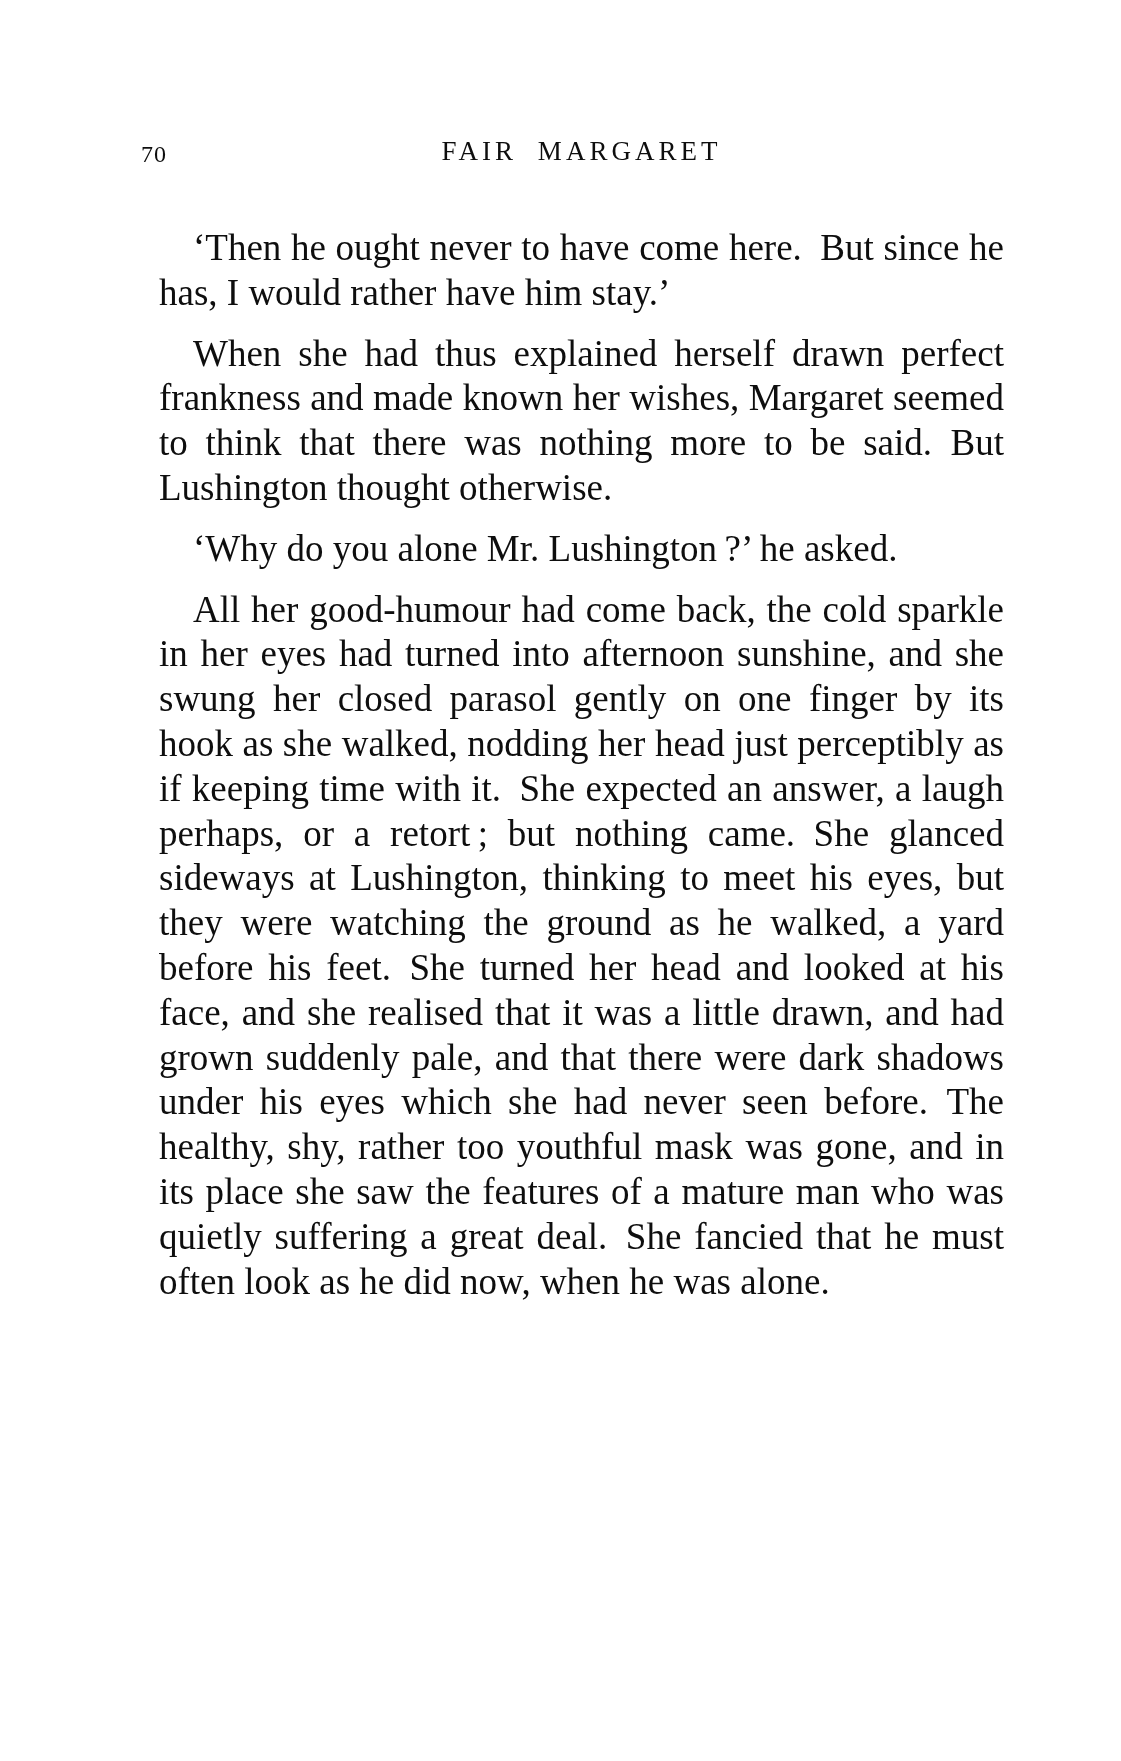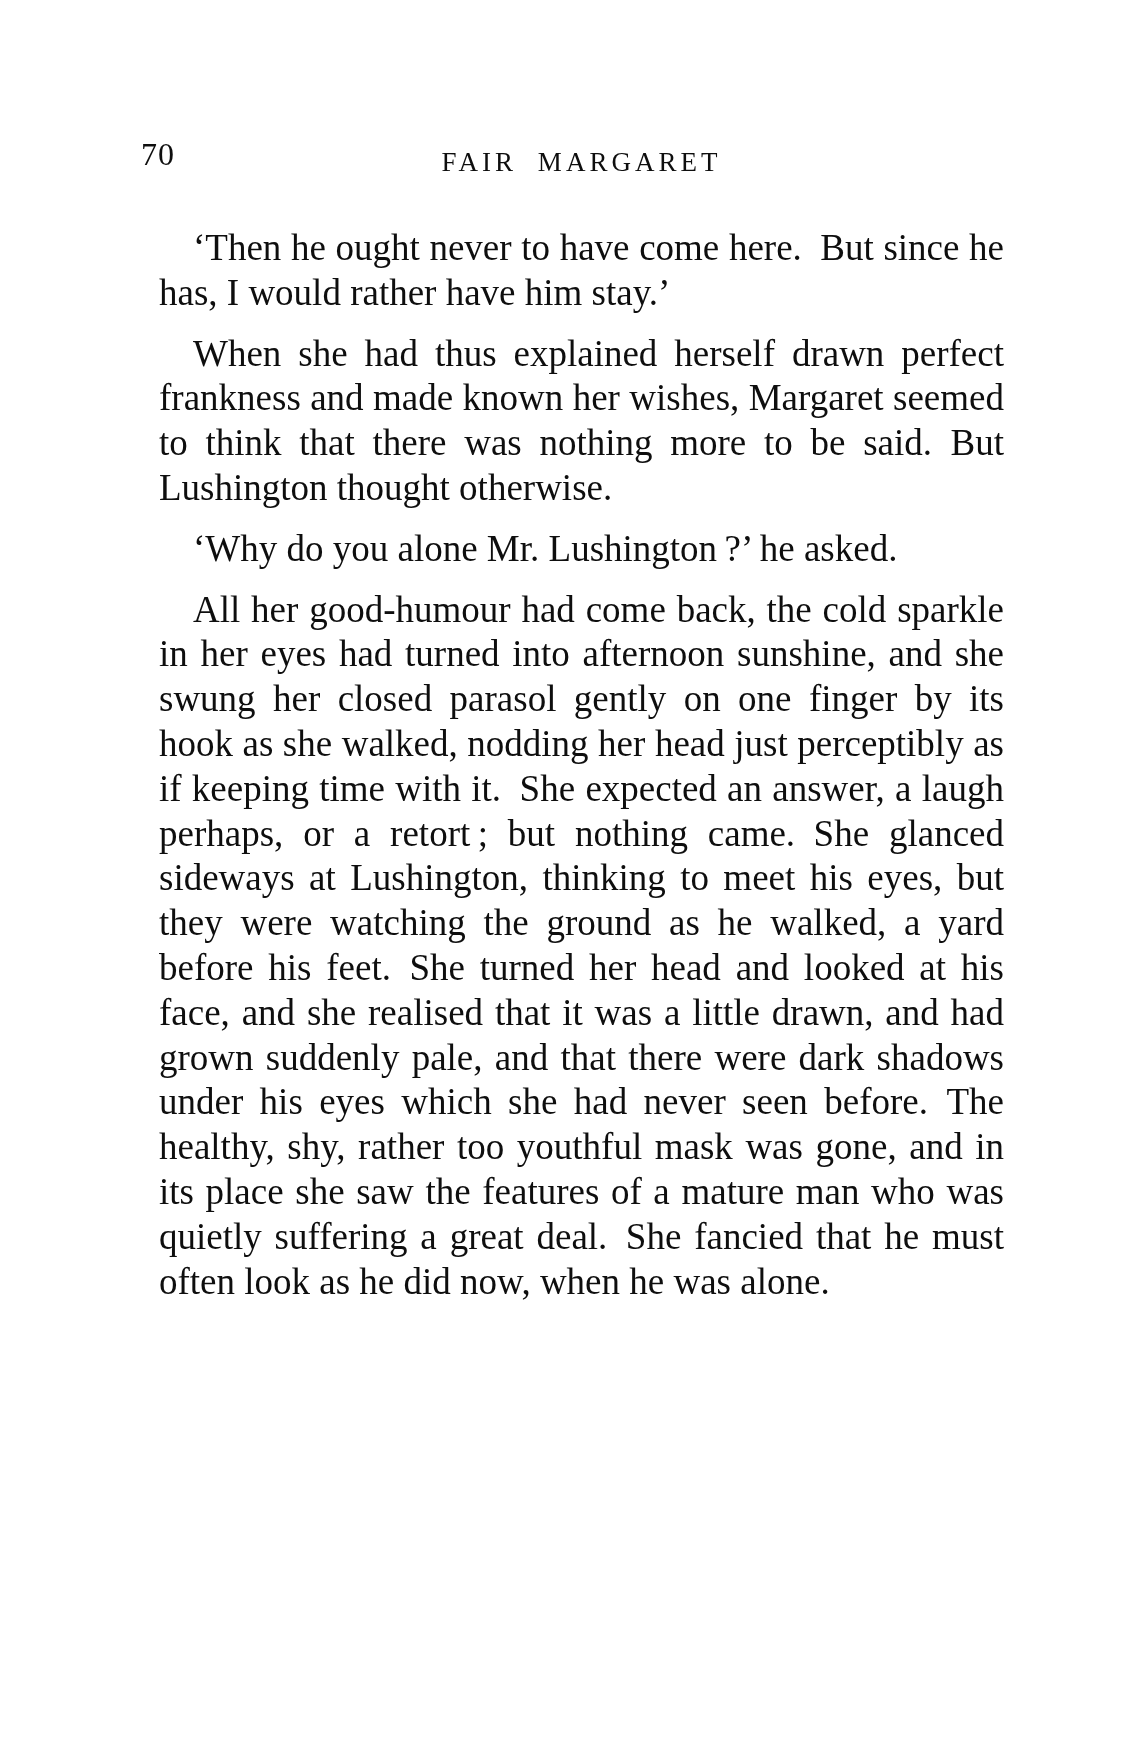--- a/index.html
+++ b/index.html
@@ -14,28 +14,28 @@
     background: #ffffff;
     color: #0e0e0e;
     font-family: "Liberation Serif", "DejaVu Serif", serif;
     overflow: hidden;
     margin: 0 auto;
   }
   .page-number {
     position: absolute;
     left: 141px;
     top: 136px;
-    font-size: 32px;
+    font-size: 24px;
     line-height: 36px;
     letter-spacing: 1px;
   }
   .running-title {
     position: absolute;
     left: 143px;
-    top: 147px;
+    top: 136px;
     width: 877px;
     text-align: center;
     font-size: 27px;
     line-height: 30px;
     letter-spacing: 4px;
     word-spacing: 10px;
   }
   .body-text {
     position: absolute;
     left: 143px;

